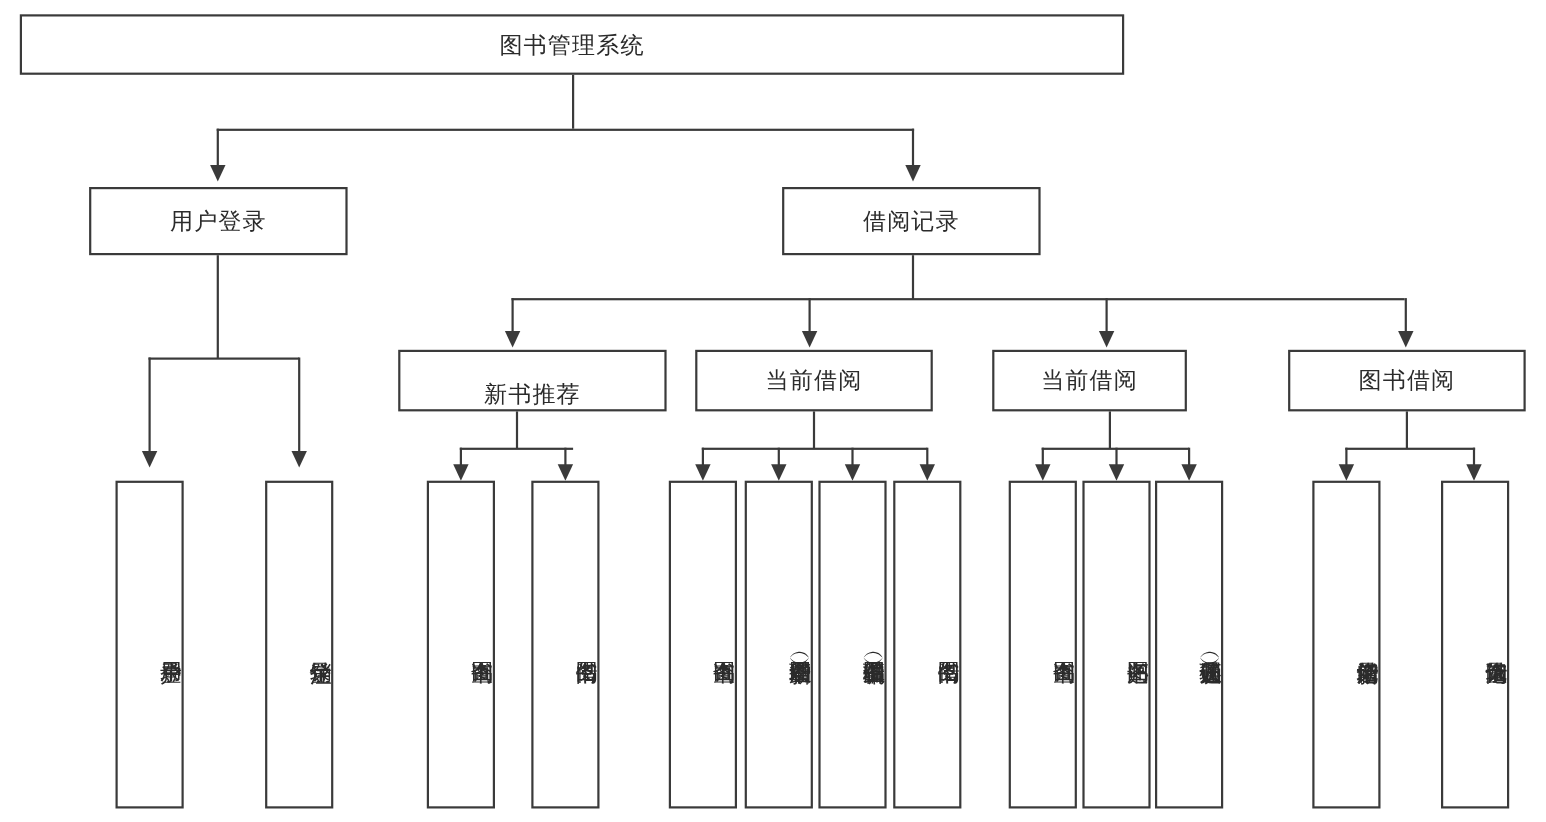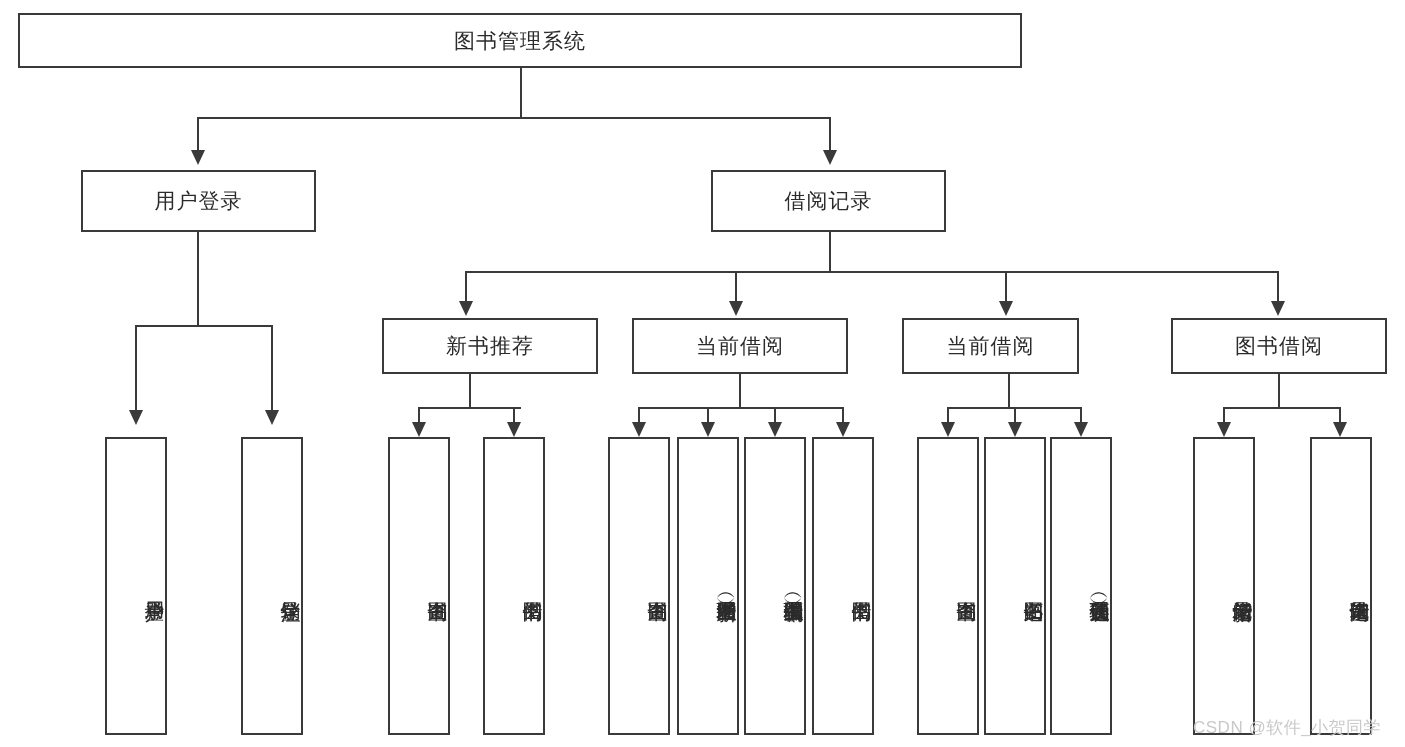--- a/index.html
+++ b/index.html
@@ -108,21 +108,21 @@
   <div class="edge h" style="left:465px; top:271px; width:812px; height:2px;"></div>
   <div class="edge v" style="left:465px; top:271px; width:2px; height:32px;"></div>
   <div class="arrow" style="left:459px; top:301px;"></div>
   <div class="edge v" style="left:735px; top:271px; width:2px; height:32px;"></div>
   <div class="arrow" style="left:729px; top:301px;"></div>
   <div class="edge v" style="left:1005px; top:271px; width:2px; height:32px;"></div>
   <div class="arrow" style="left:999px; top:301px;"></div>
   <div class="edge v" style="left:1277px; top:271px; width:2px; height:32px;"></div>
   <div class="arrow" style="left:1271px; top:301px;"></div>
 
-  <div class="node horiz" style="left:382px; top:318px; width:216px; height:56px;">
+  <div class="node horiz" style="left:362px; top:318px; width:244px; height:56px;align-items:flex-end;">
     <span>新书推荐</span>
   </div>
   <div class="node horiz" style="left:632px; top:318px; width:216px; height:56px;">
     <span>当前借阅</span>
   </div>
   <div class="node horiz" style="left:902px; top:318px; width:177px; height:56px;">
     <span>当前借阅</span>
   </div>
   <div class="node horiz" style="left:1171px; top:318px; width:216px; height:56px;">
     <span>图书借阅</span>
@@ -199,15 +199,14 @@
     <span class="vtext">确认归还（管理员）</span>
   </div>
 
   <div class="node vert" style="left:1193px; top:437px; width:62px; height:298px;">
     <span class="vtext">新增借阅记录</span>
   </div>
   <div class="node vert" style="left:1310px; top:437px; width:62px; height:298px;">
     <span class="vtext">查询借阅记录</span>
   </div>
 
-  <div class="watermark" style="left:1193px; top:716px;">CSDN @软件_小贺同学</div>
 
 </div>
 
 </body></html>

